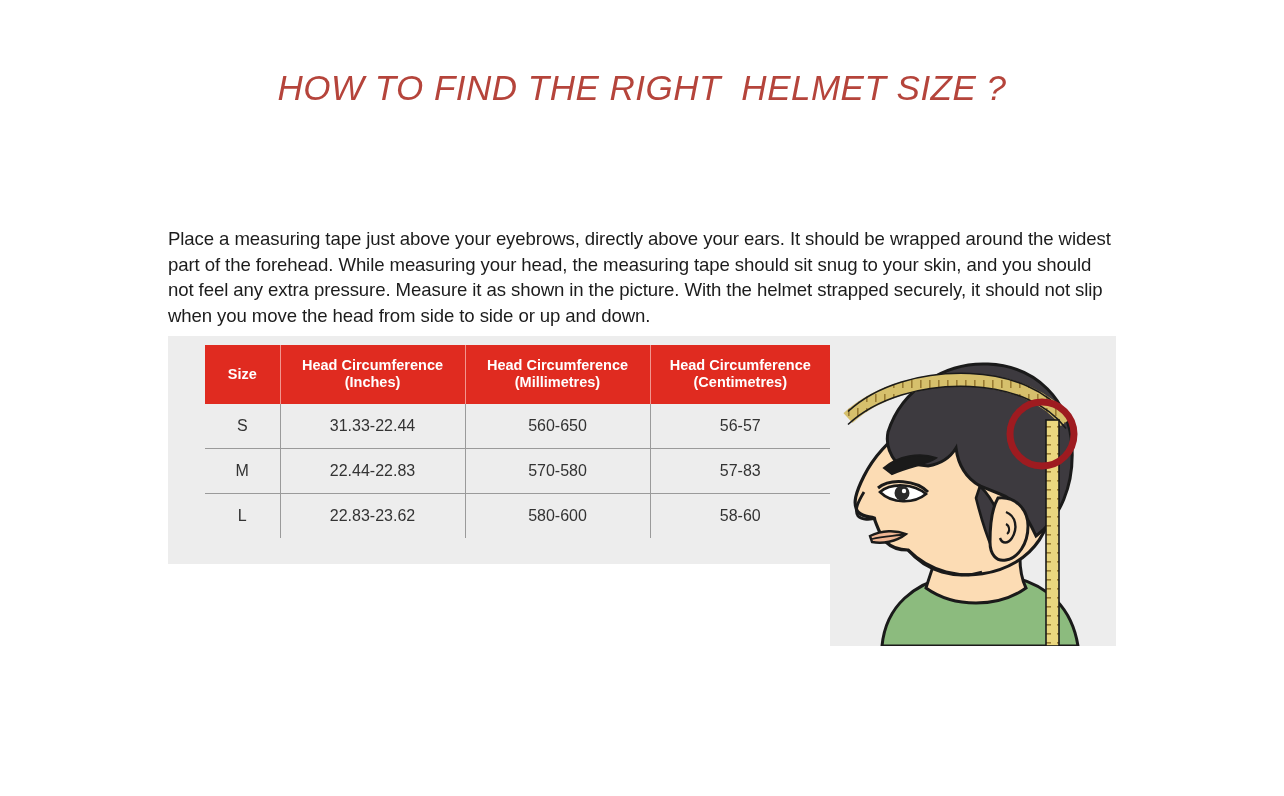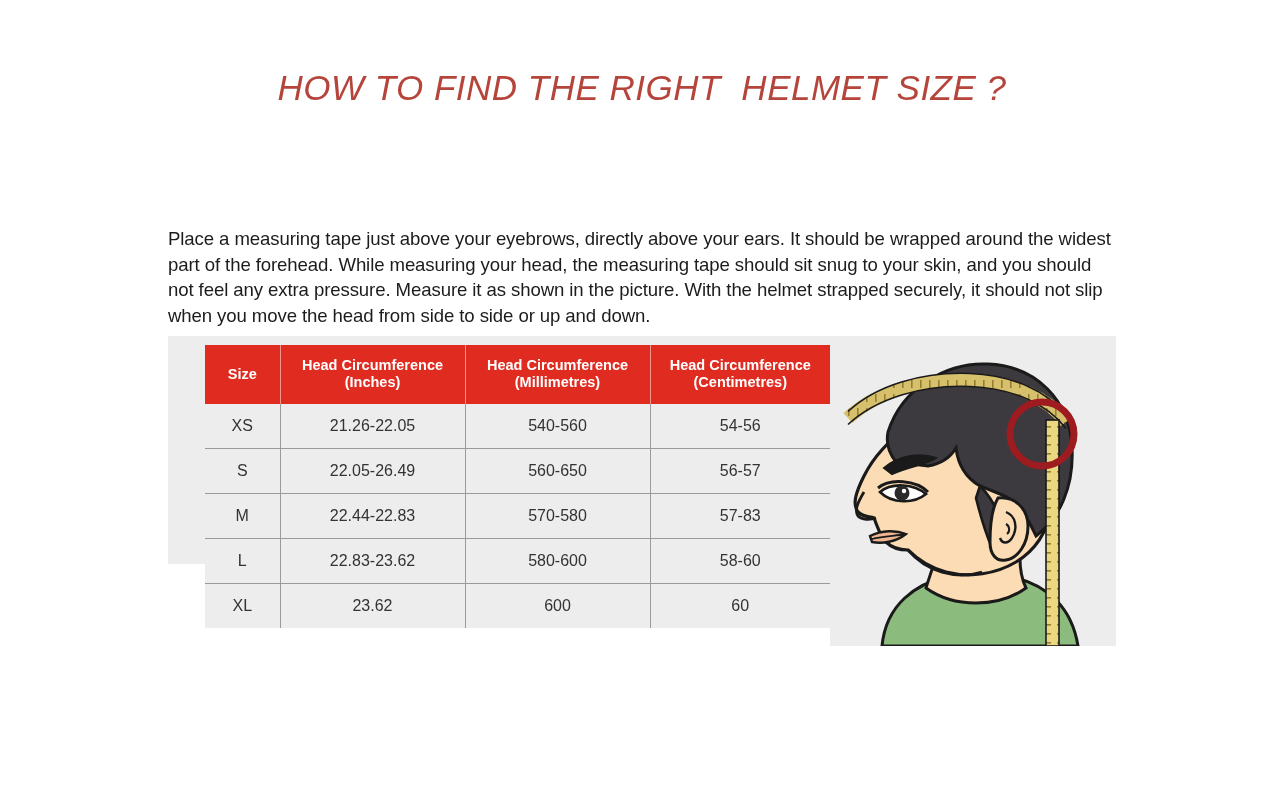--- a/index.html
+++ b/index.html
@@ -132,48 +132,36 @@
         <th>Head Circumference
 (Inches)</th>
         <th>Head Circumference
 (Millimetres)</th>
         <th>Head Circumference
 (Centimetres)</th>
       </tr>
     </thead>
     <tbody>
       <tr>
-        <td>XS</td>
-        <td>21.26-22.05</td>
-        <td>540-560</td>
-        <td>54-56</td>
-      </tr>
-      <tr>
         <td>S</td>
-        <td>22.05-26.49</td>
+        <td>31.33-22.44</td>
         <td>560-650</td>
         <td>56-57</td>
       </tr>
       <tr>
         <td>M</td>
         <td>22.44-22.83</td>
         <td>570-580</td>
         <td>57-83</td>
       </tr>
       <tr>
         <td>L</td>
         <td>22.83-23.62</td>
         <td>580-600</td>
         <td>58-60</td>
-      </tr>
-      <tr>
-        <td>XL</td>
-        <td>23.62</td>
-        <td>600</td>
-        <td>60</td>
       </tr>
     </tbody>
   </table>
 
   <div id="head-illustration">
     <svg width="286" height="310" viewBox="0 0 286 310" xmlns="http://www.w3.org/2000/svg">
       <defs>
 
         <pattern id="tapeTicks" width="9" height="14" patternUnits="userSpaceOnUse">
           <rect width="9" height="14" fill="#ead77f"></rect>

